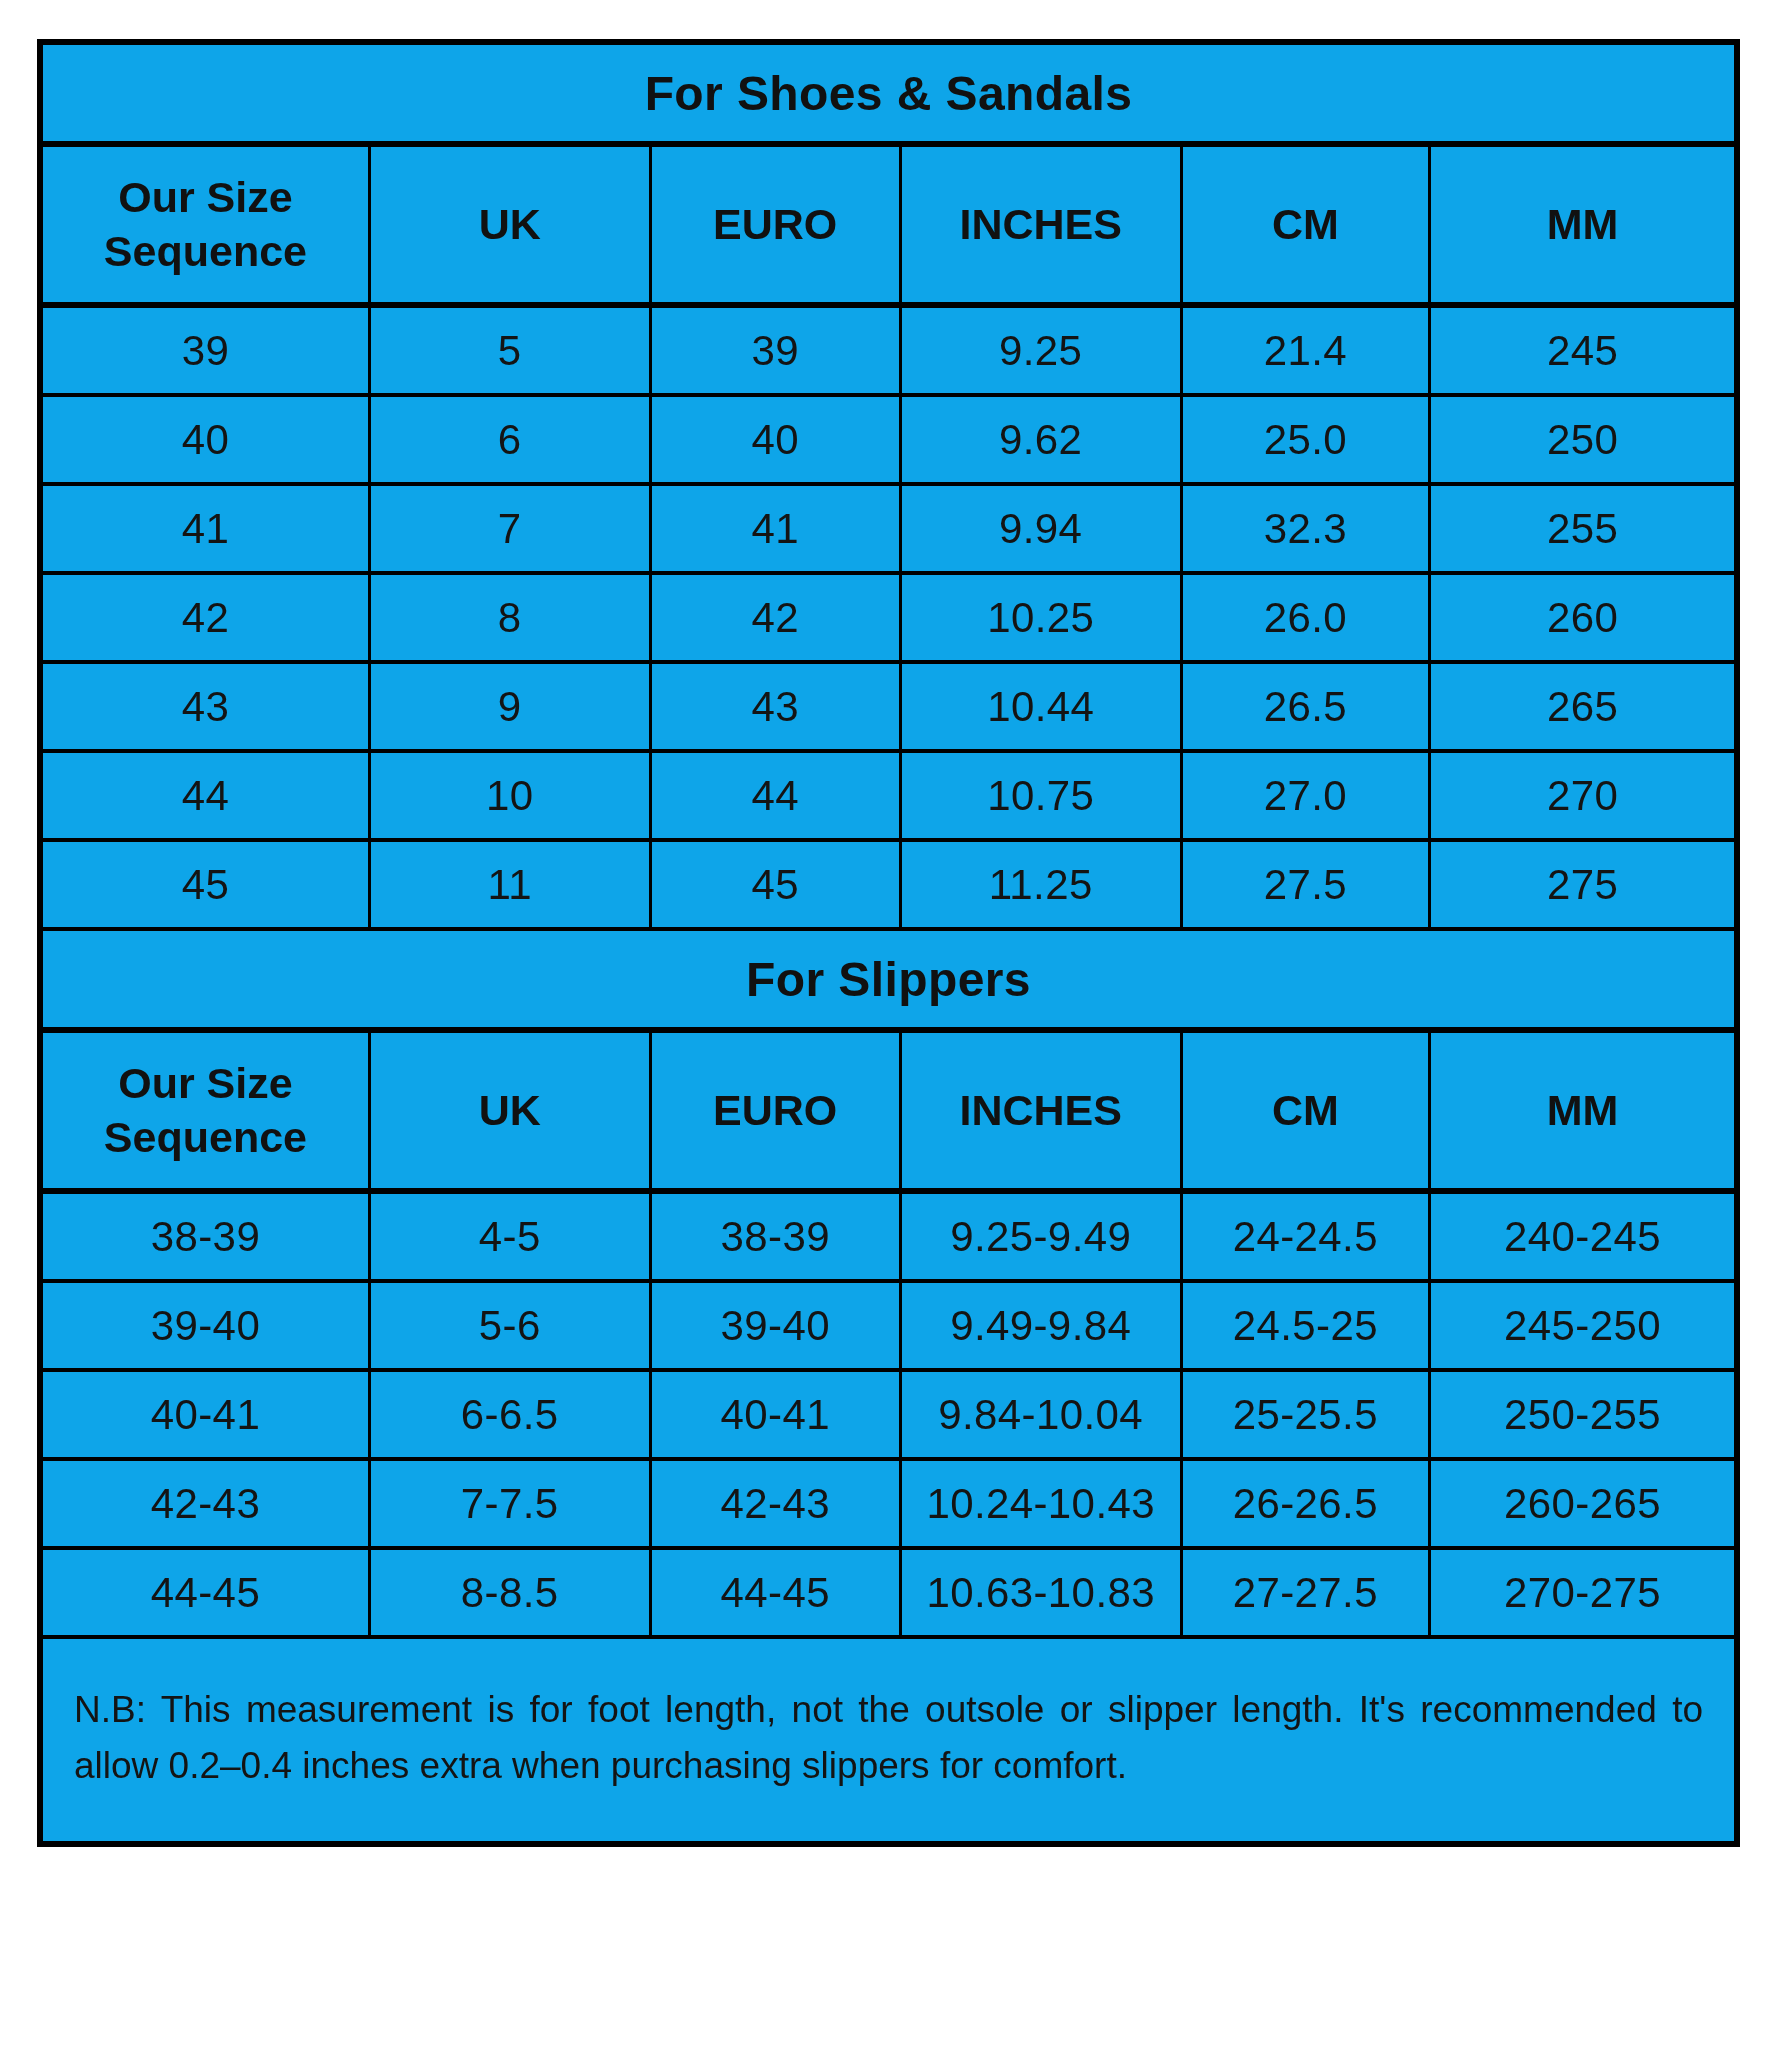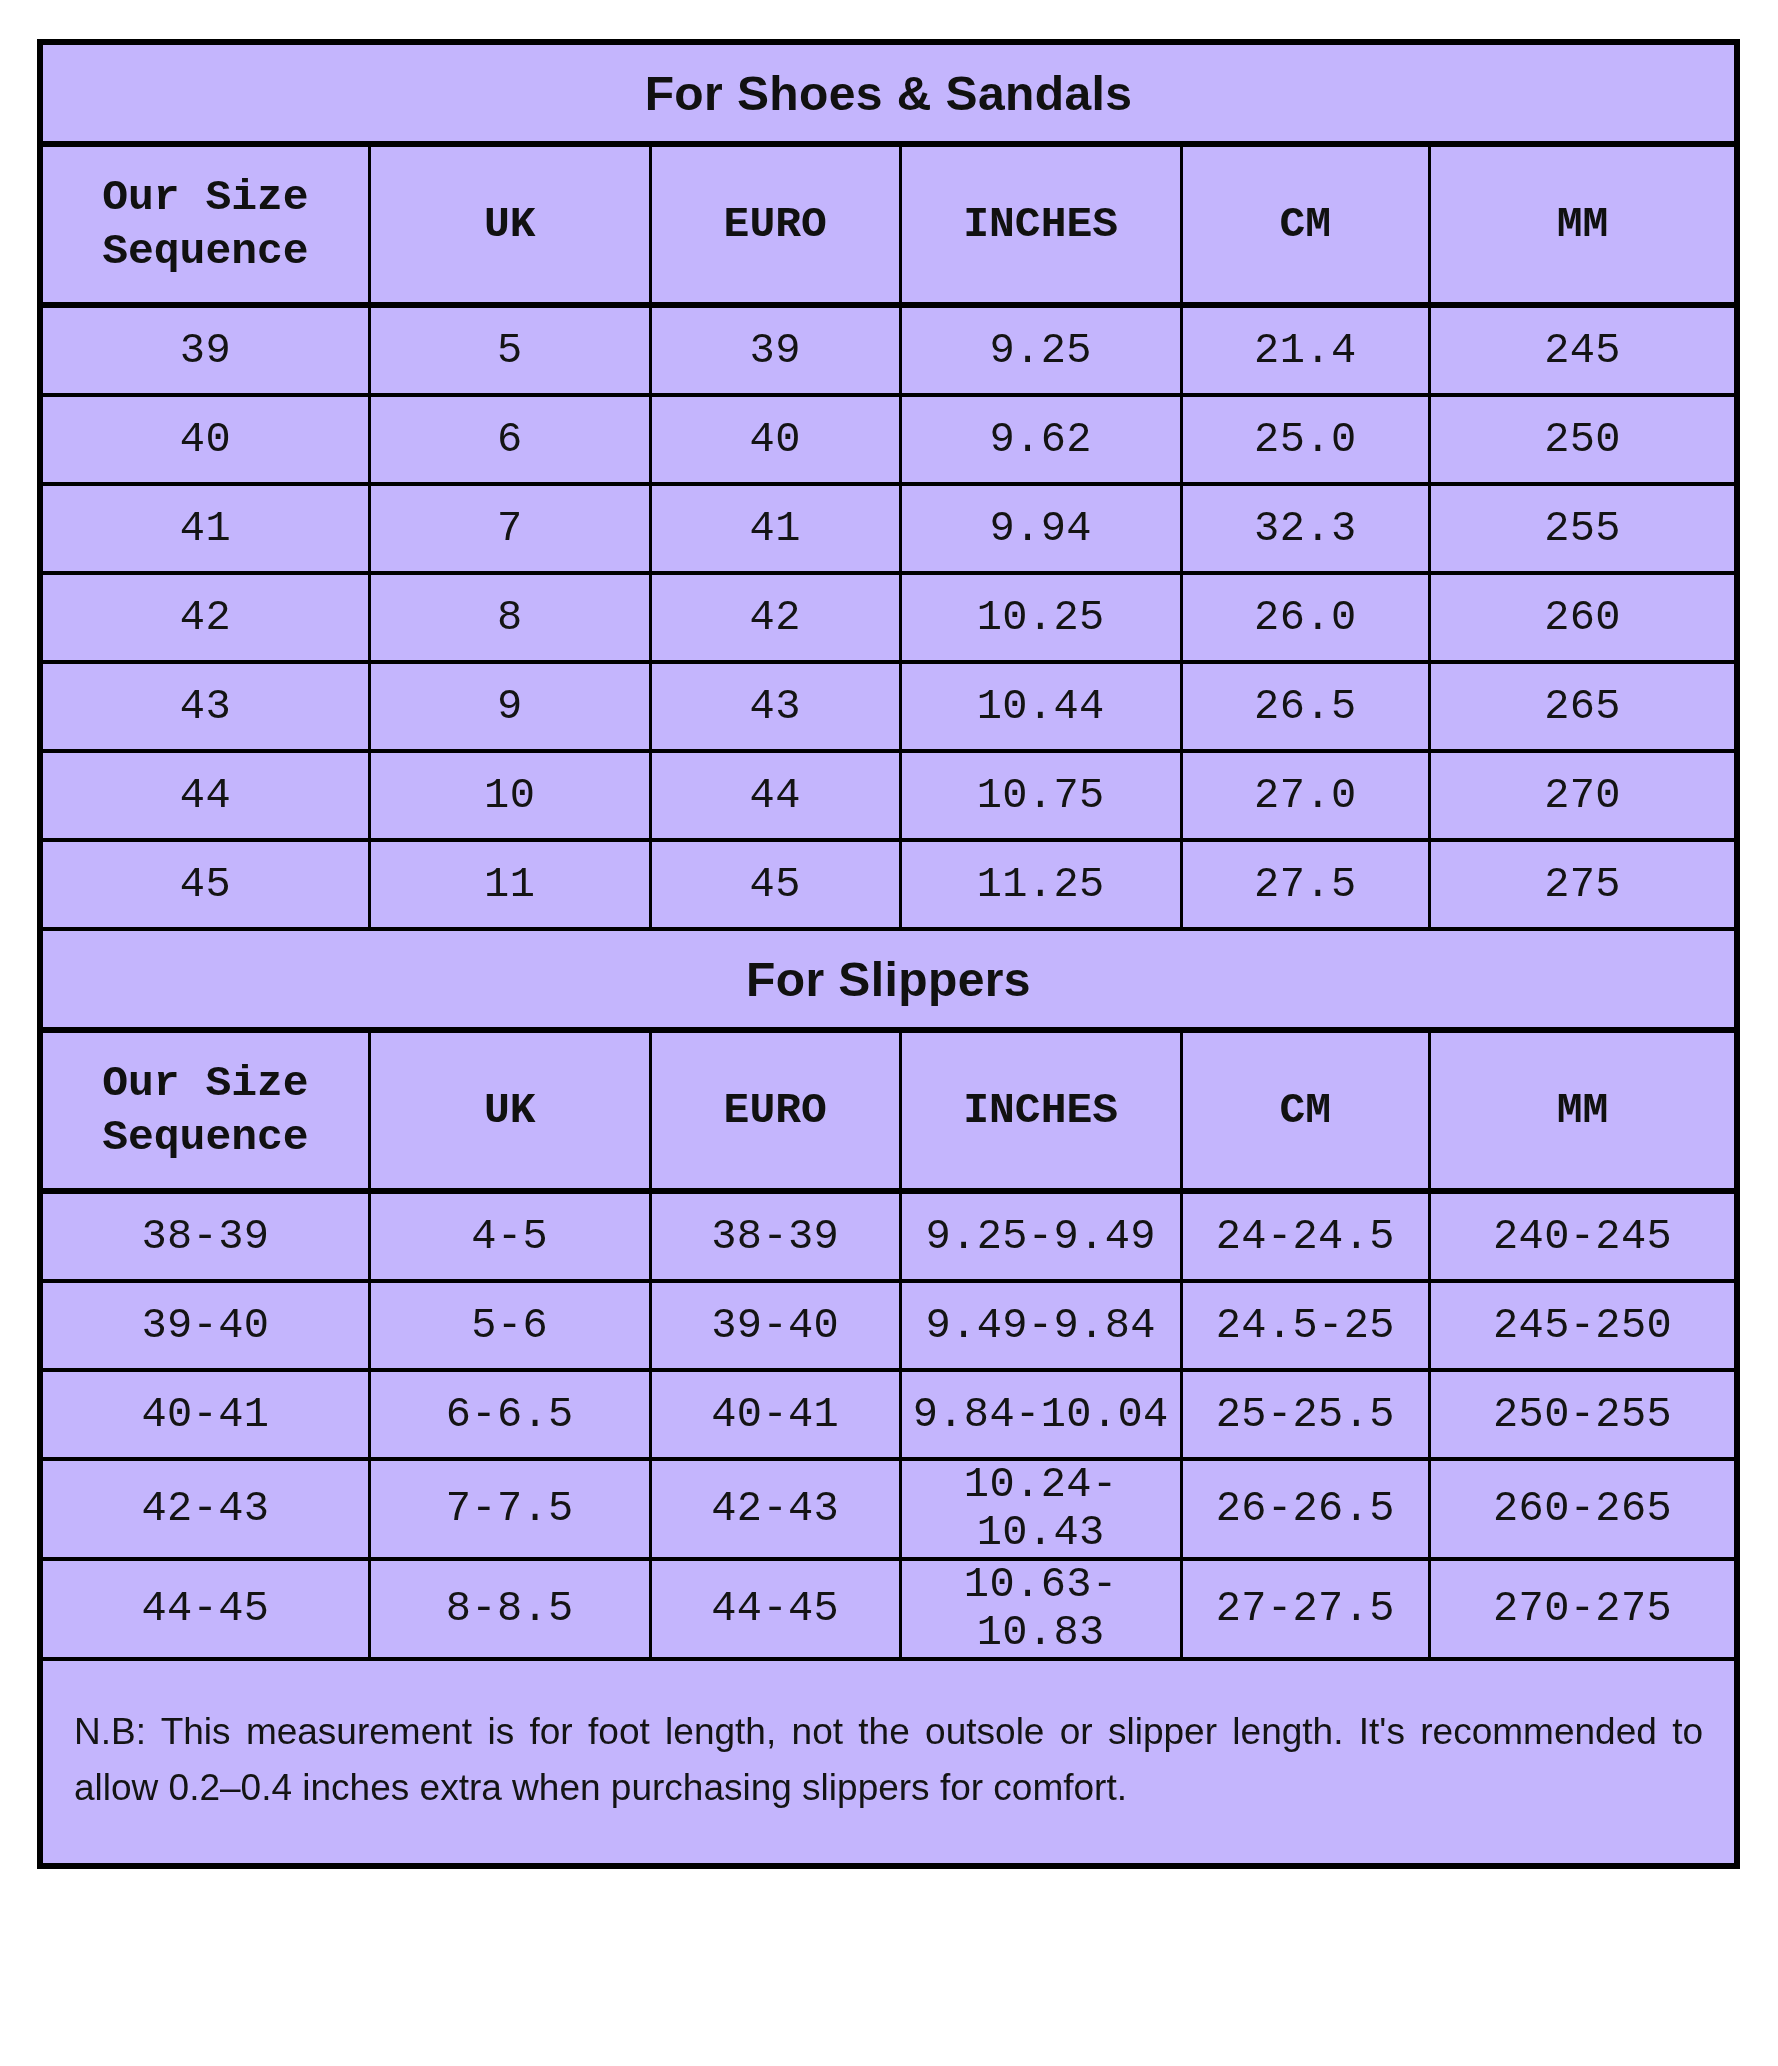--- a/index.html
+++ b/index.html
@@ -12,38 +12,37 @@
     font-family: "Liberation Sans", sans-serif;
     color: #111111;
   }
   .sheet {
     position: absolute;
     left: 37px;
     top: 39px;
     width: 1703px;
     box-sizing: border-box;
     border: 6.7px solid #000000;
-    background: #c4b5fd;
+    background: #0ea5e9;
   }
   .section-title {
     height: 96px;
     display: flex;
     align-items: center;
     justify-content: center;
     font-size: 48px;
     font-weight: 700;
     letter-spacing: 0.4px;
     border-bottom: 6.7px solid #000000;
     color: #111111;
   }
   table.size-table {
     width: 100%;
     border-collapse: collapse;
     table-layout: fixed;
-    font-family: Liberation Mono, monospace;
   }
   table.size-table th,
   table.size-table td {
     border-left: 3px solid #000000;
     border-right: 3px solid #000000;
     text-align: center;
     vertical-align: middle;
     padding: 0;
   }
   table.size-table th:first-child,

